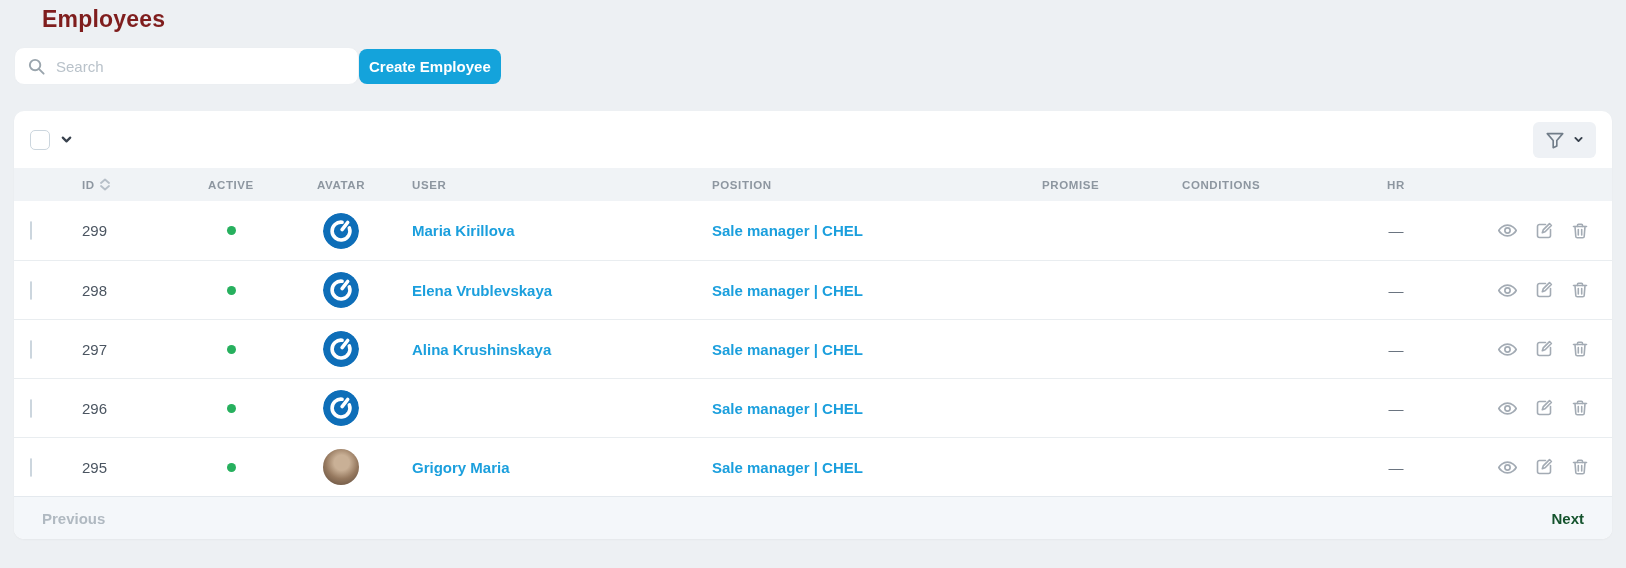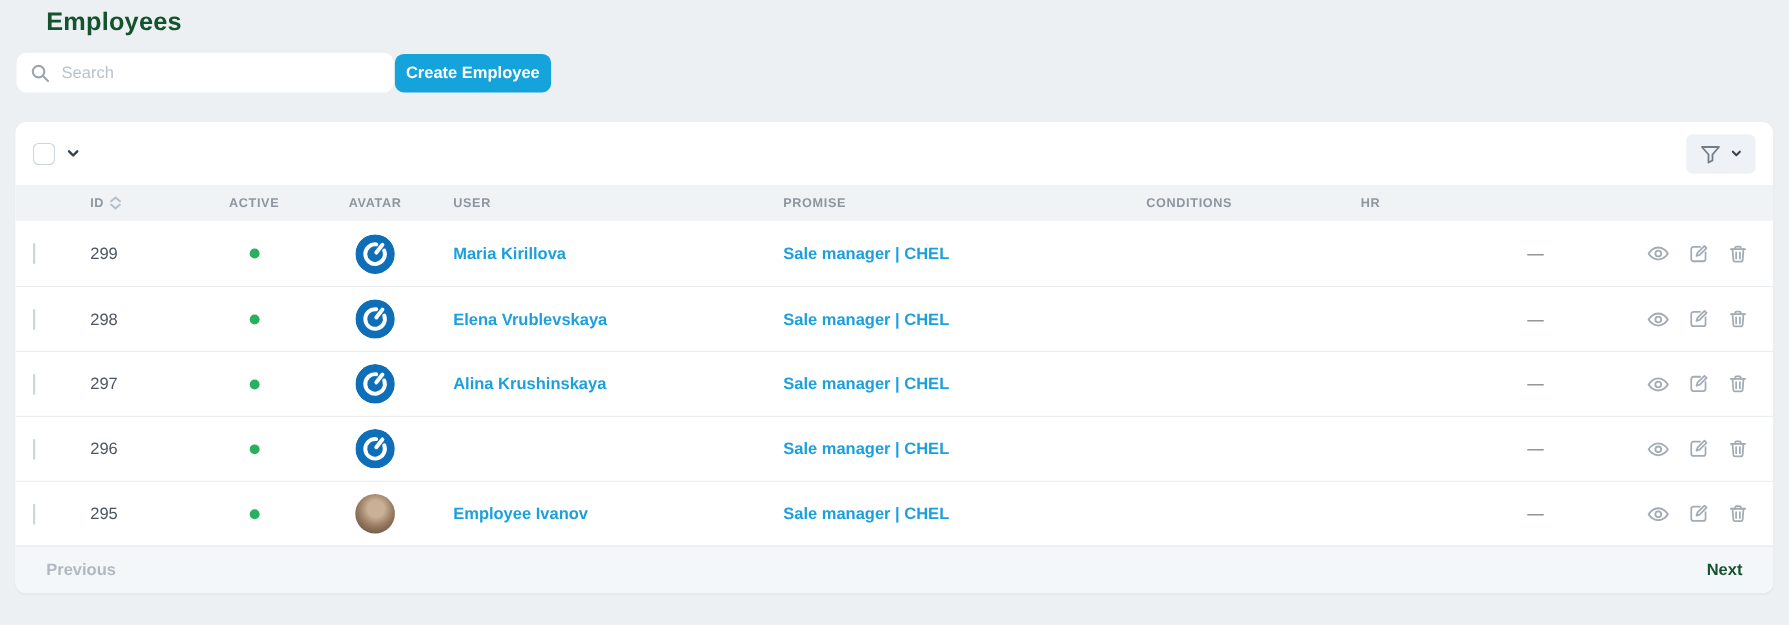--- a/index.html
+++ b/index.html
@@ -5,21 +5,21 @@
   * { margin:0; padding:0; box-sizing:border-box; }
   html,body { width:1626px; height:568px; overflow:hidden; }
   body {
     background:#edf0f3;
     font-family:"Liberation Sans", sans-serif;
     color:#3d4752;
     padding:0 14px;
   }
   
   .page-title {
-    font-size:23px; font-weight:700; color:#14532d;
+    font-size:23px; font-weight:700; color:#7f1d1d;
     margin:6px 0 14px 28px; letter-spacing:.2px;
   }
   .top-row { display:flex; align-items:center; }
   .search-box {
     display:flex; align-items:center;
     width:345px; height:38px;
     background:#fff; border:1px solid #eceff2; border-radius:10px;
     padding:0 12px;
   }
   .search-box svg { flex:0 0 auto; margin-right:10px; }
@@ -157,20 +157,23 @@
     <div class="th center">
         <span>ACTIVE</span>
       </div>
     <div class="th center">
         <span>AVATAR</span>
       </div>
     <div class="th">
         <span>USER</span>
       </div>
     <div class="th">
+        <span>POSITION</span>
+      </div>
+    <div class="th">
         <span>PROMISE</span>
       </div>
     <div class="th">
         <span>CONDITIONS</span>
       </div>
     <div class="th center">
         <span>HR</span>
       </div>
     <div class="th"></div>
   </div>
@@ -362,21 +365,21 @@
 
   <div class="grid-row trow">
     <div class="td cell-check"><span class="checkbox small"></span></div>
     <div class="td id-text">295</div>
     <div class="td center">
           <span class="dot"></span>
         </div>
     <div class="td center">
       <span class="avatar photo"></span>
     </div>
-    <div class="td link">Employee Ivanov</div>
+    <div class="td link">Grigory Maria</div>
     <div class="td link">Sale manager | CHEL</div>
     <div class="td"></div>
     <div class="td"></div>
     <div class="td center dash">—</div>
     <div class="row-actions">
       <span class="icon-btn">
         <svg width="21" height="21" viewBox="0 0 20 20" fill="none" stroke="currentColor" stroke-width="1.6" stroke-linecap="round" stroke-linejoin="round">
           <path d="M10 4.8C5.7 4.8 2.6 8.3 1.7 10c.9 1.7 4 5.2 8.3 5.2s7.4-3.5 8.3-5.2c-.9-1.7-4-5.2-8.3-5.2z"></path>
           <circle cx="10" cy="10" r="2.5"></circle>
         </svg>

